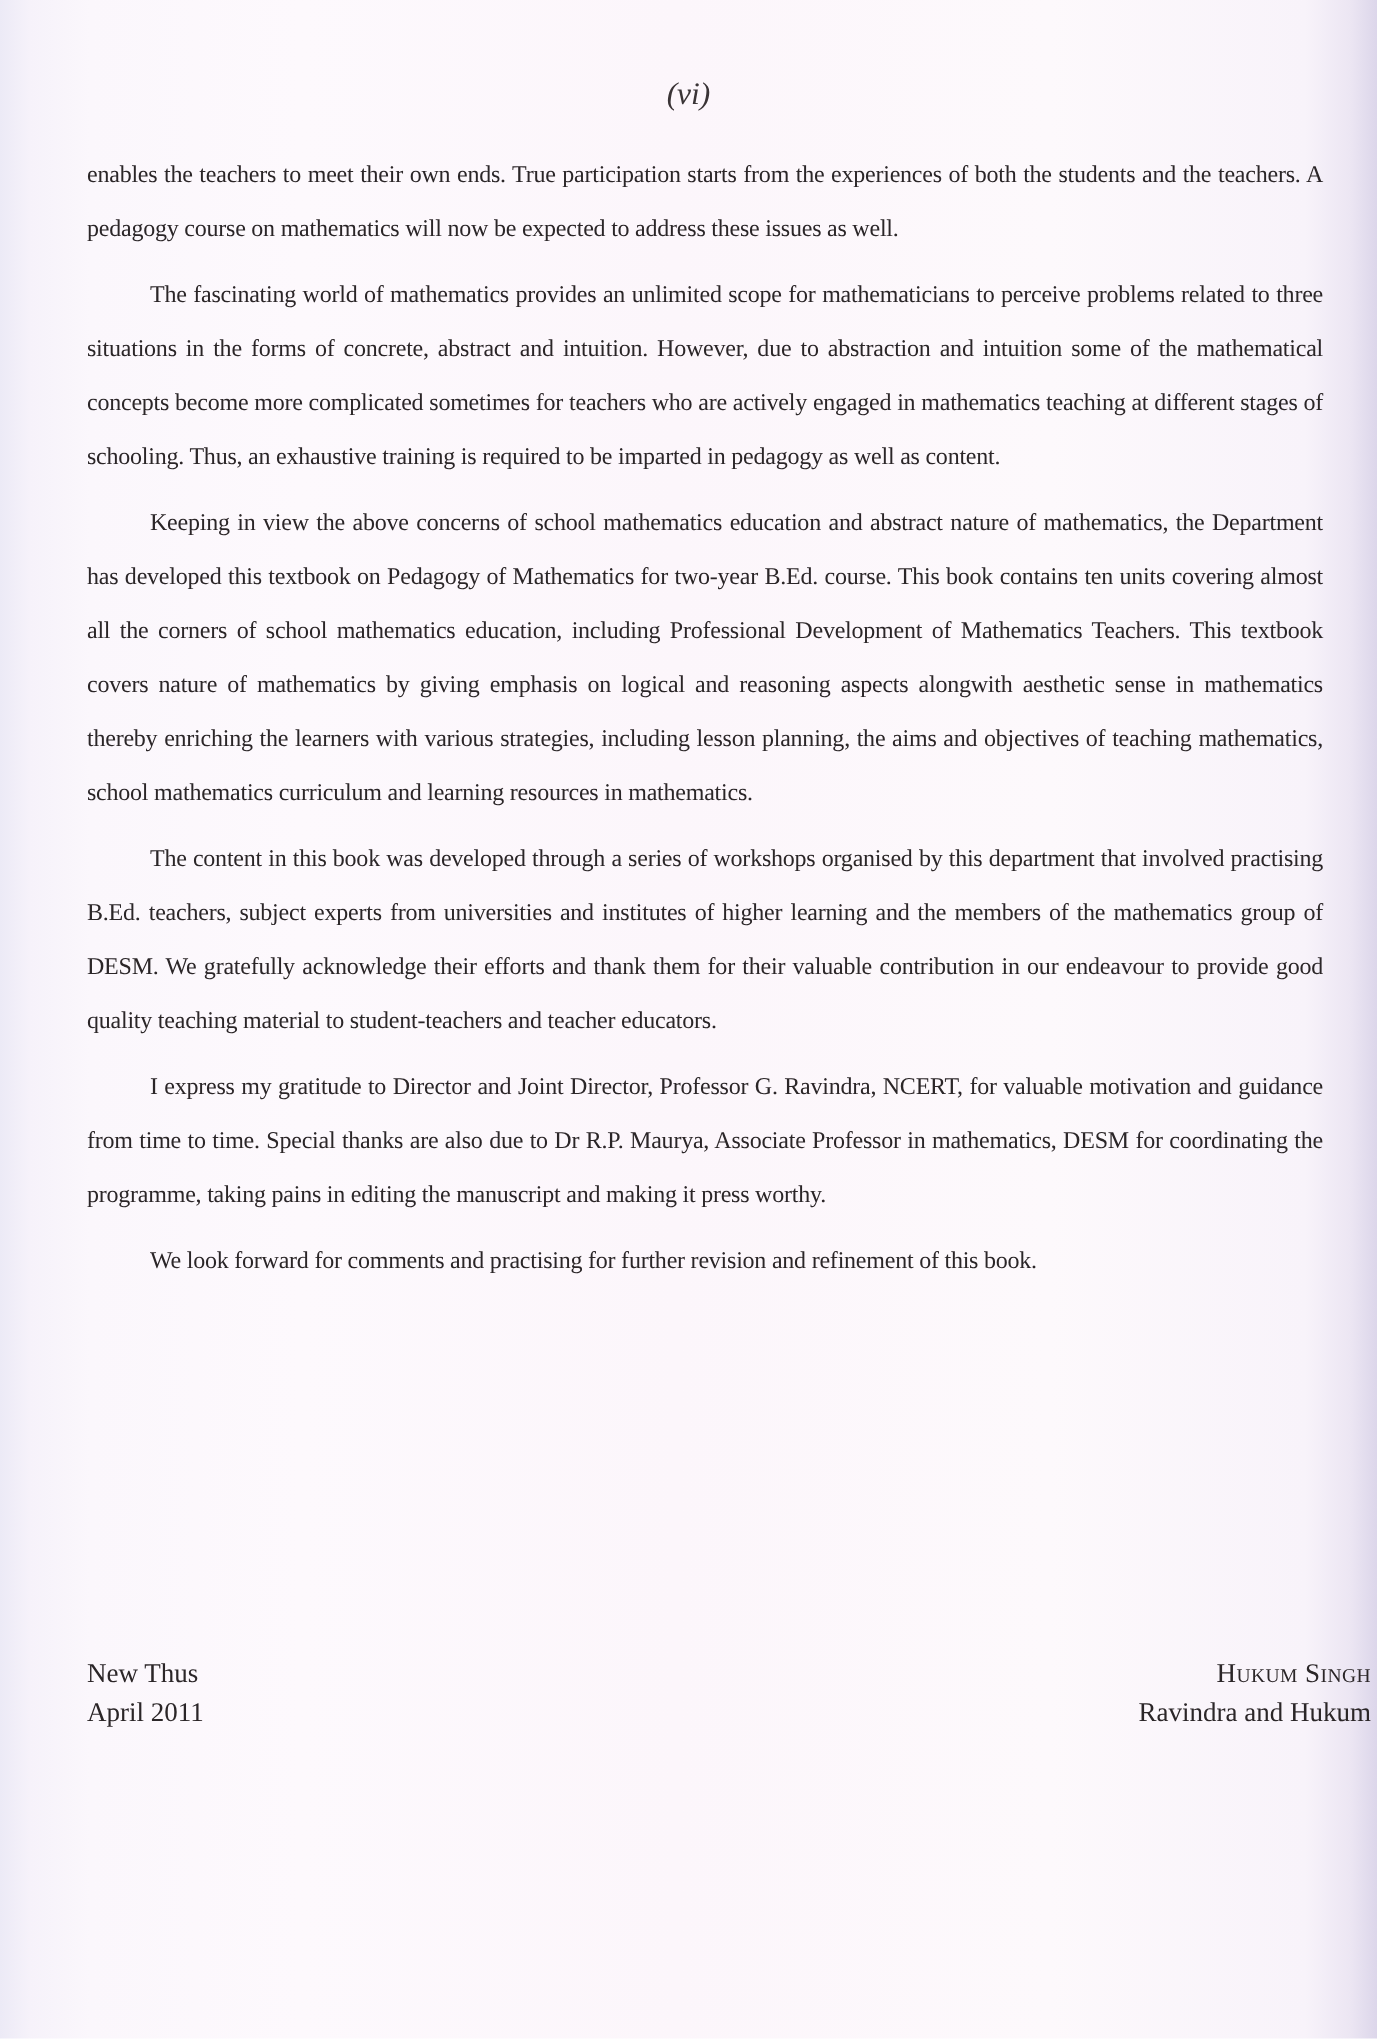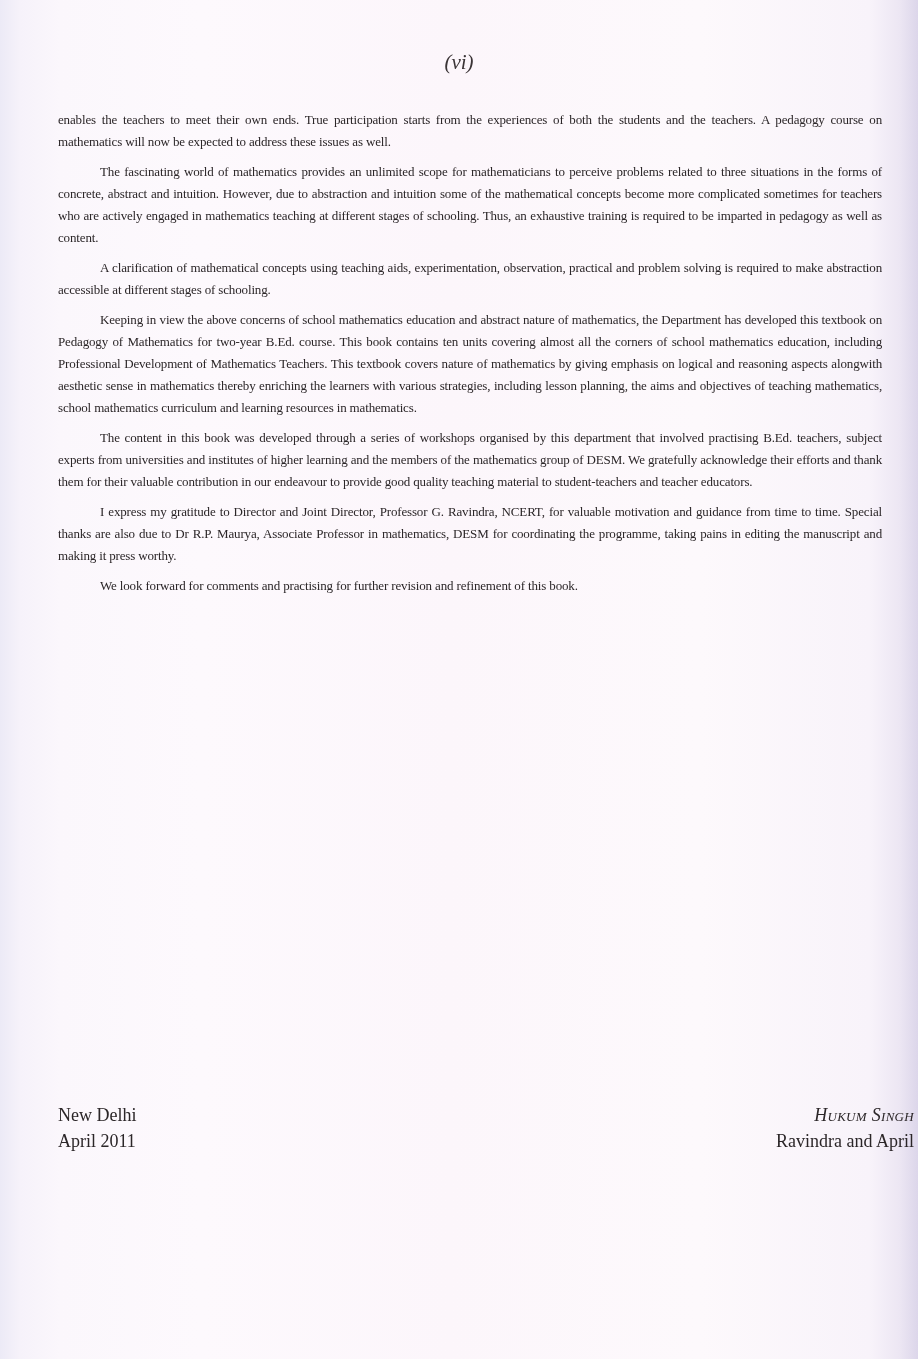--- a/index.html
+++ b/index.html
@@ -29,24 +29,24 @@
       left: 0;
       width: 918px;
       text-align: center;
       font-style: italic;
       font-size: 21px;
       color: #3a3436;
     }
     .body-text {
       position: absolute;
       left: 58px;
-      top: 109px;
+      top: 99px;
       width: 824px;
-      font-size: 13px;
-      line-height: 22px;
+      font-size: 16px;
+      line-height: 36px;
       text-align: justify;
       letter-spacing: -0.15px;
     }
     .para {
       margin: 0 0 8px 0;
       text-indent: 42px;
     }
     .para.first {
       text-indent: 0;
     }
@@ -62,56 +62,54 @@
       right: 36px;
       top: 1102px;
       font-size: 18px;
       line-height: 26px;
       text-align: right;
     }
     .italic { }
     .smallcaps {
       font-variant: small-caps;
       letter-spacing: 0.3px;
-      font-style: italic;
     }
     .edge-shadow {
       position: absolute;
       right: 0;
       top: 0;
       width: 14px;
       height: 1359px;
       background: linear-gradient(90deg, rgba(210,200,228,0) 0%, rgba(205,196,226,0.55) 100%);
     }
   </style>
 </head>
 <body>
 
 <div class="page">
 
   <div class="page-number">(vi)</div>
 
   <div class="body-text">
     <p class="para first">enables the teachers to meet their own ends. True participation starts from the experiences of both the students and the teachers. A pedagogy course on mathematics will now be expected to address these issues as well.</p>
     <p class="para">The fascinating world of mathematics provides an unlimited scope for mathematicians to perceive problems related to three situations in the forms of concrete, abstract and intuition. However, due to abstraction and intuition some of the mathematical concepts become more complicated sometimes for teachers who are actively engaged in mathematics teaching at different stages of schooling. Thus, an exhaustive training is required to be imparted in pedagogy as well as content.</p>
-    <p class="para">A clarification of mathematical concepts using teaching aids, experimentation, observation, practical and problem solving is required to make abstraction accessible at different stages of schooling.</p>
     <p class="para">Keeping in view the above concerns of school mathematics education and abstract nature of mathematics, the Department has developed this textbook on Pedagogy of Mathematics for two-year B.Ed. course. This book contains ten units covering almost all the corners of school mathematics education, including Professional Development of Mathematics Teachers. This textbook covers nature of mathematics by giving emphasis on logical and reasoning aspects alongwith aesthetic sense in mathematics thereby enriching the learners with various strategies, including lesson planning, the aims and objectives of teaching mathematics, school mathematics curriculum and learning resources in mathematics.</p>
     <p class="para">The content in this book was developed through a series of workshops organised by this department that involved practising B.Ed. teachers, subject experts from universities and institutes of higher learning and the members of the mathematics group of DESM. We gratefully acknowledge their efforts and thank them for their valuable contribution in our endeavour to provide good quality teaching material to student-teachers and teacher educators.</p>
     <p class="para">I express my gratitude to Director and Joint Director, Professor G. Ravindra, NCERT, for valuable motivation and guidance from time to time. Special thanks are also due to Dr R.P. Maurya, Associate Professor in mathematics, DESM for coordinating the programme, taking pains in editing the manuscript and making it press worthy.</p>
     <p class="para">We look forward for comments and practising for further revision and refinement of this book.</p>
   </div>
 
   <div class="sig-left">
-    <div>New Delhi</div>
+    <div>New Thus</div>
     <div class="italic">April 2011</div>
   </div>
 
   <div class="sig-right">
     <div class="smallcaps">Hukum Singh</div>
     <div>
       <span class="italic">Ravindra</span>
       <span>and</span>
-      <span class="italic">April</span>
+      <span class="italic">Hukum</span>
     </div>
   </div>
 
   <div class="edge-shadow"></div>
 </div>
 
 </body></html>

